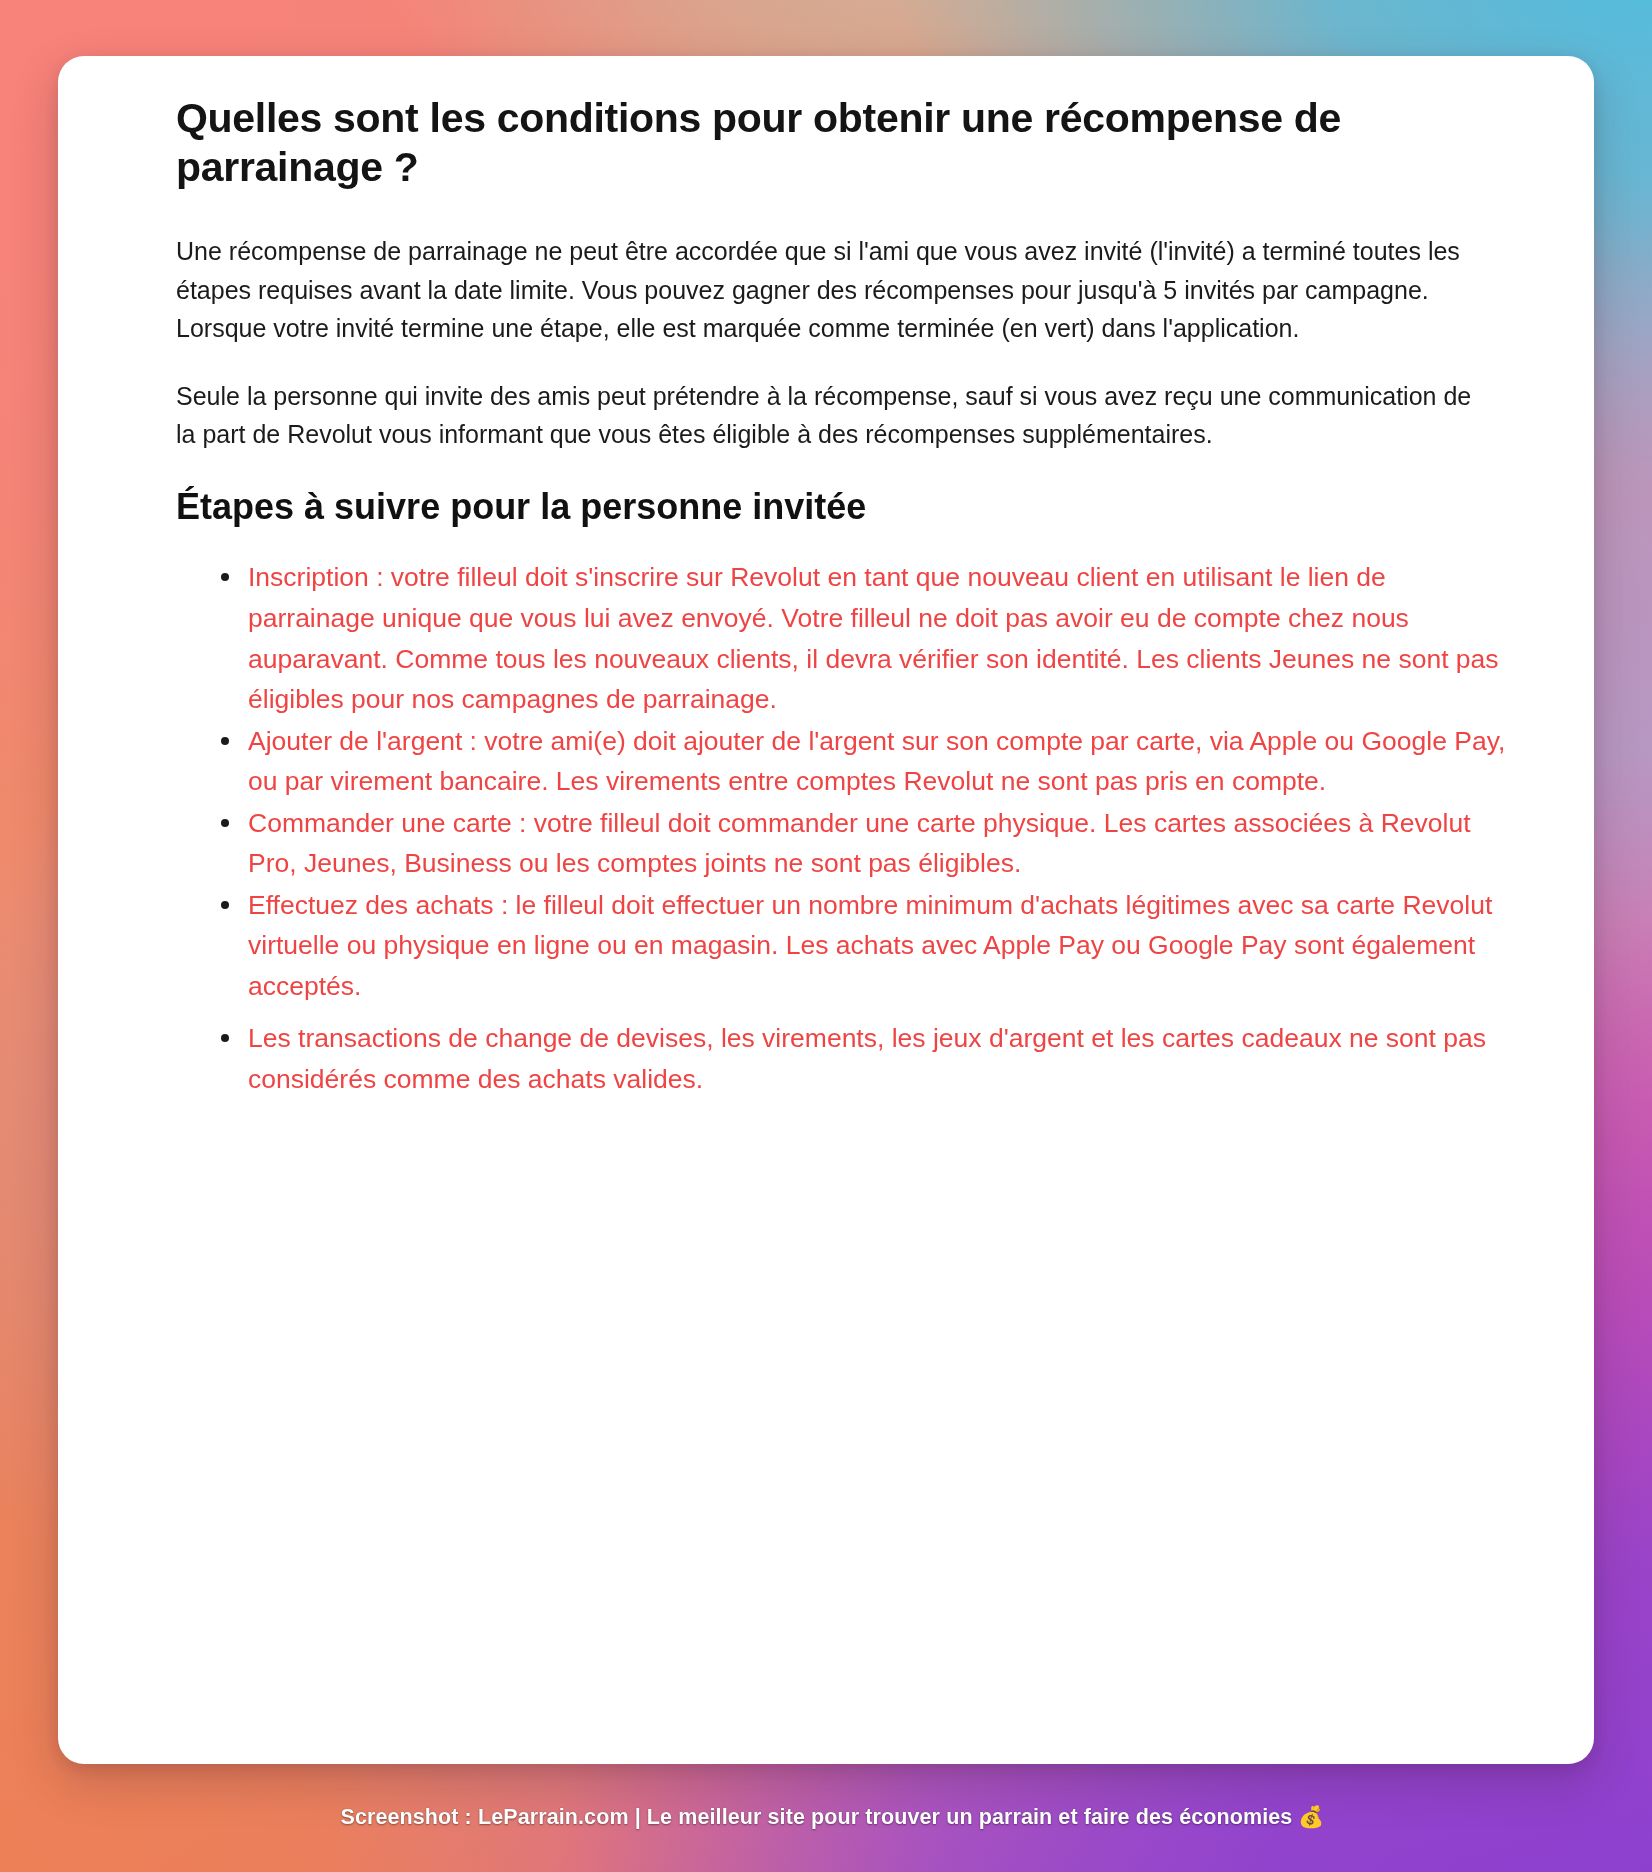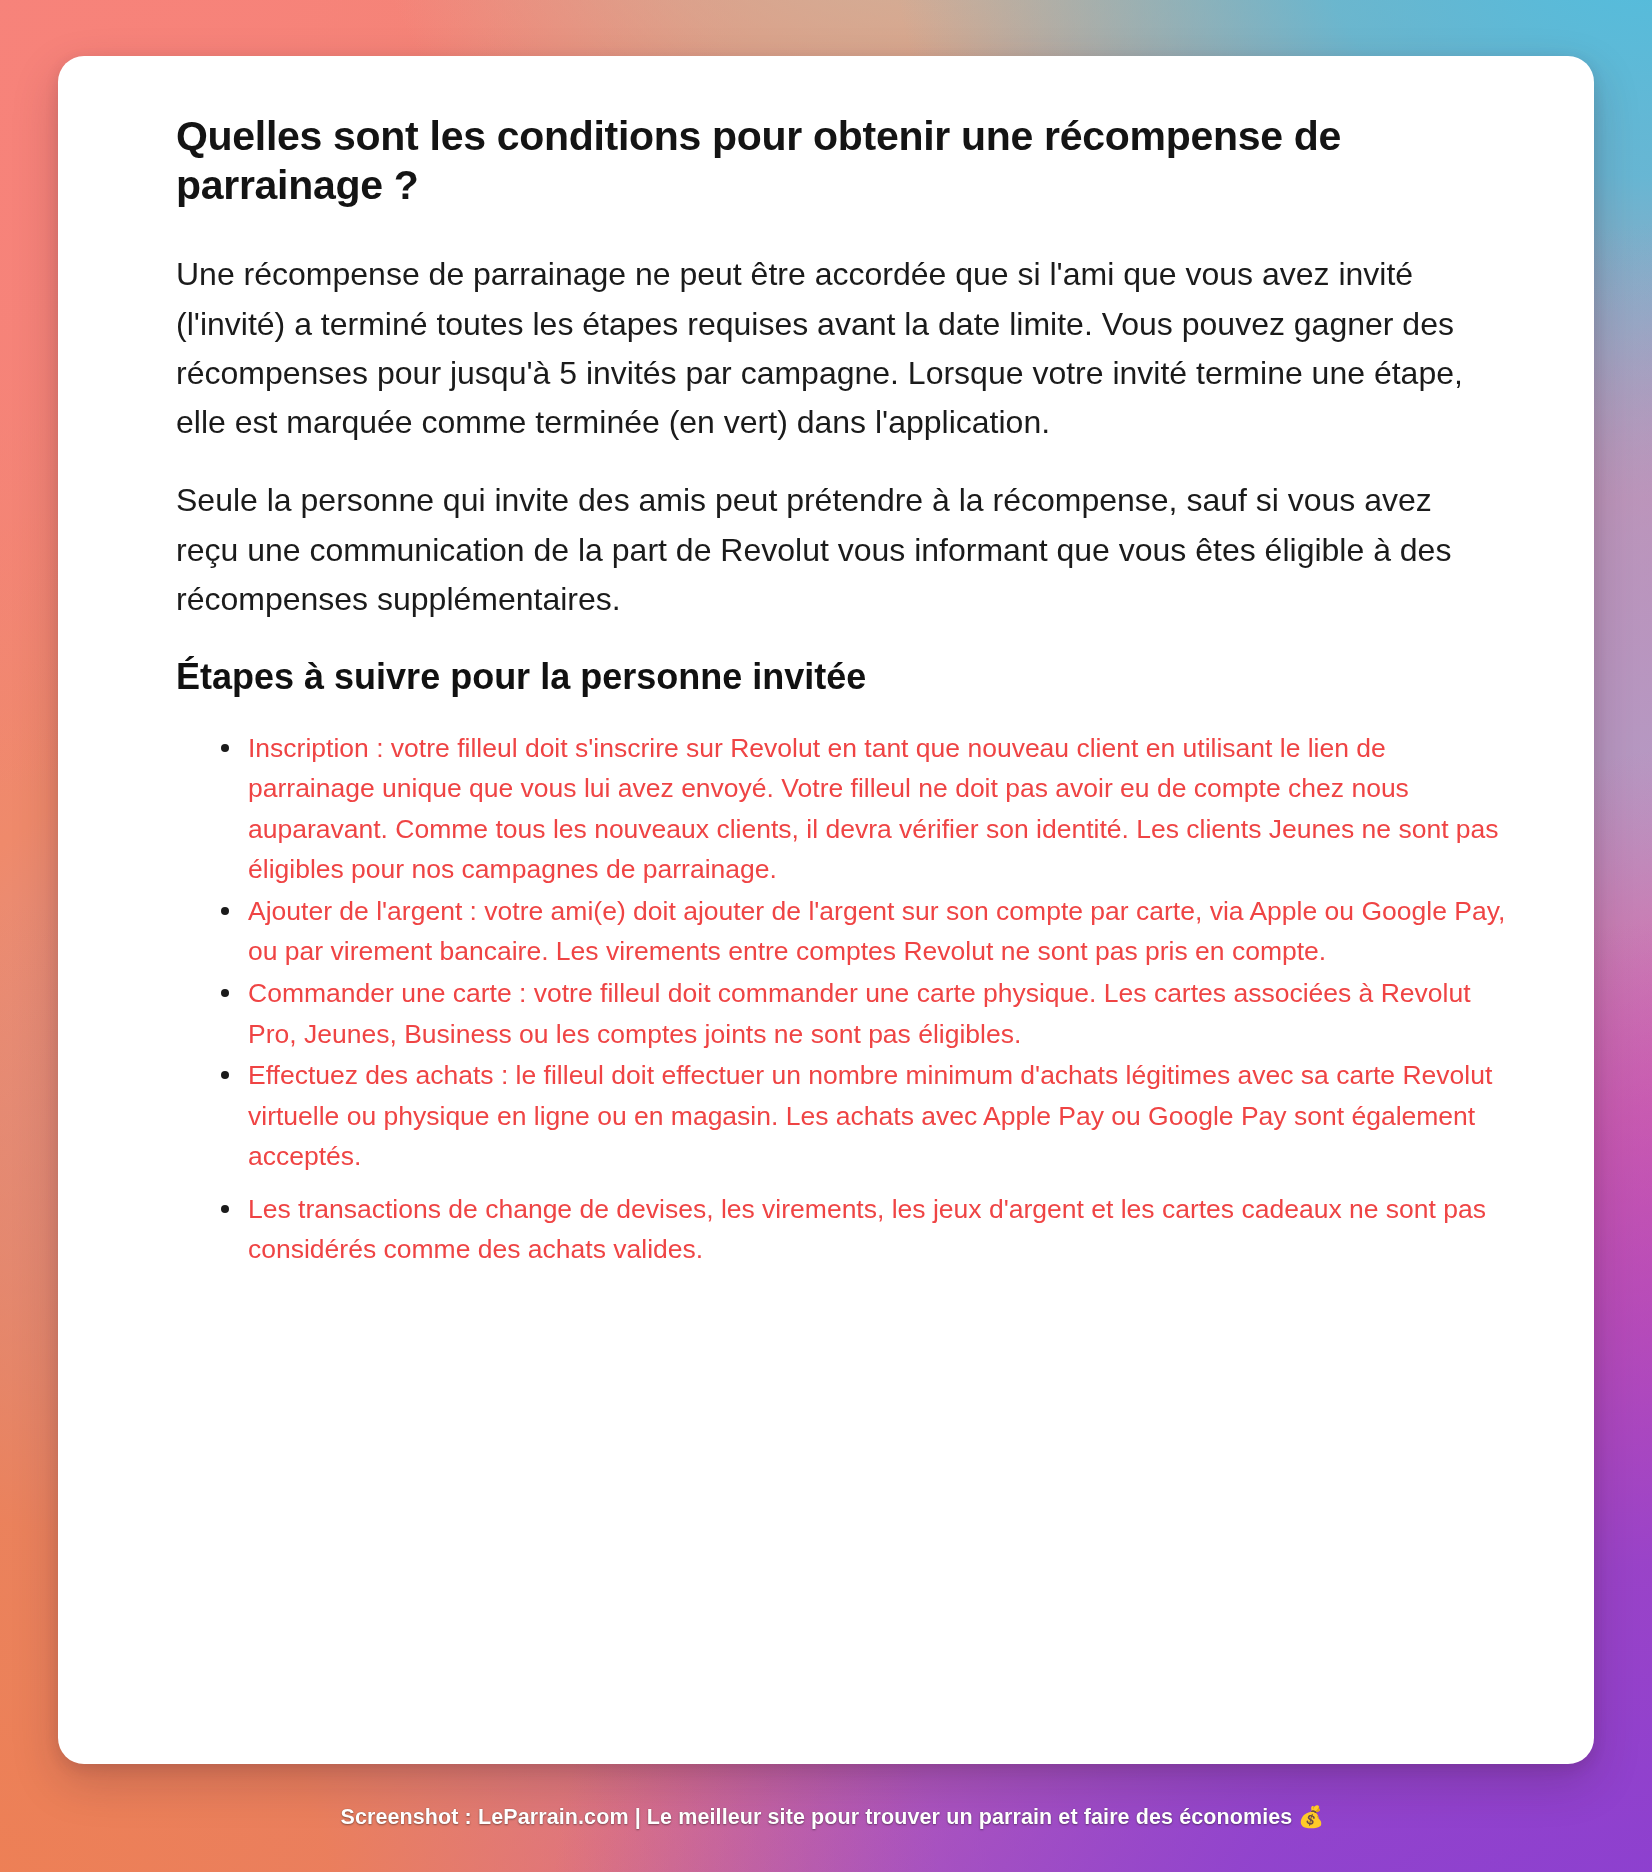--- a/index.html
+++ b/index.html
@@ -43,41 +43,41 @@
   #card {
     position: absolute;
     left: 58px;
     top: 56px;
     width: 1536px;
     height: 1708px;
     background: #ffffff;
     border-radius: 26px;
     box-shadow: 0 18px 46px rgba(60, 25, 40, 0.22),
                 0 4px 14px rgba(60, 25, 40, 0.12);
-    padding: 56px 0 0 0;
+    padding: 38px 0 0 0;
     overflow: hidden;
   }
 
   #article {
     padding: 0 78px 0 118px;
   }
 
   
   h1 {
     font-size: 41px;
     font-weight: 700;
     line-height: 1.20;
     color: #141414;
     letter-spacing: -0.3px;
     margin-bottom: 40px;
     max-width: 1290px;
   }
 
   p.body {
-    font-size: 32px;
+    font-size: 25px;
     line-height: 1.54;
     color: #1b1b1b;
     margin-bottom: 29px;
     max-width: 1310px;
   }
 
   h2 {
     font-size: 36px;
     font-weight: 700;
     color: #111111;

